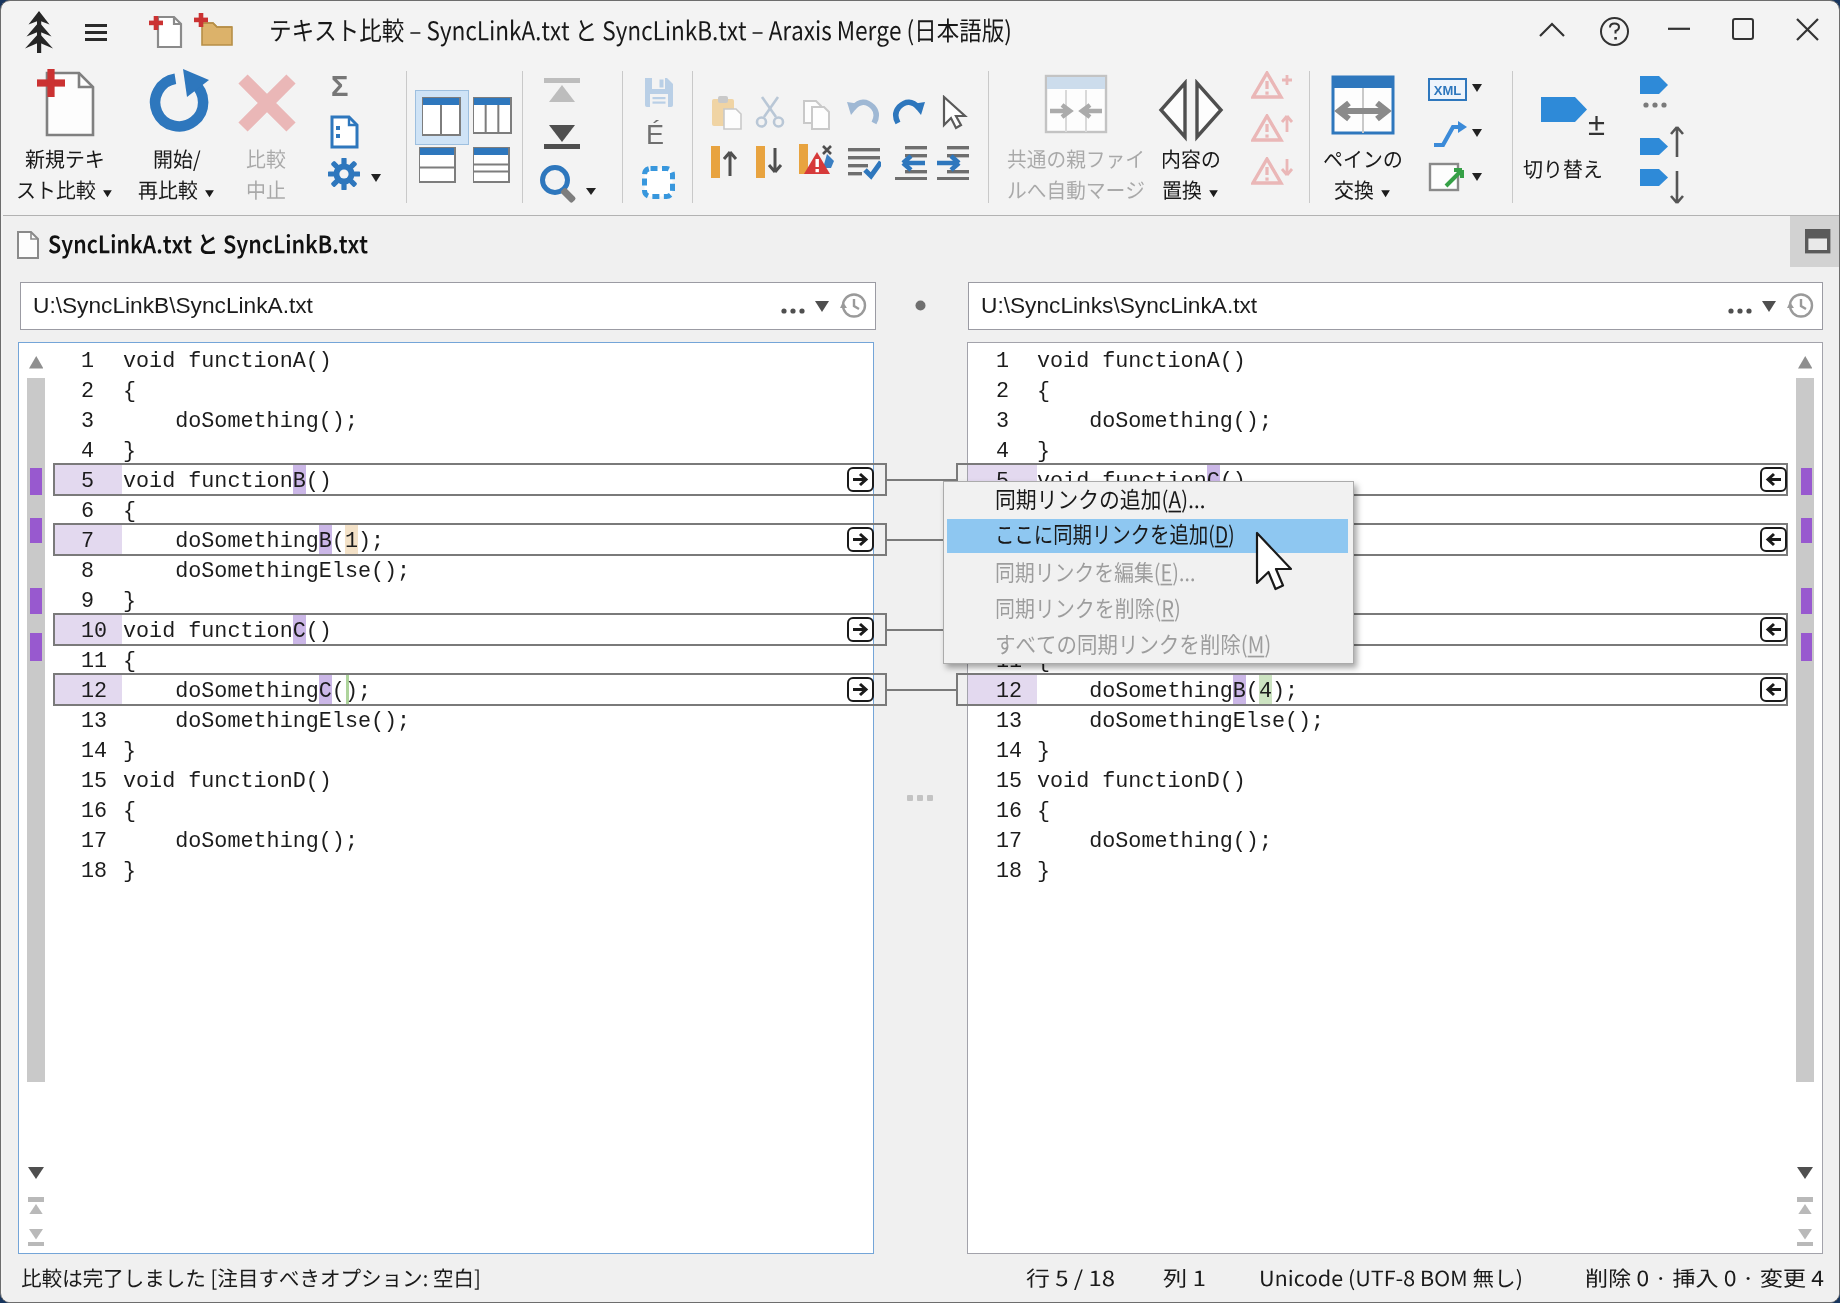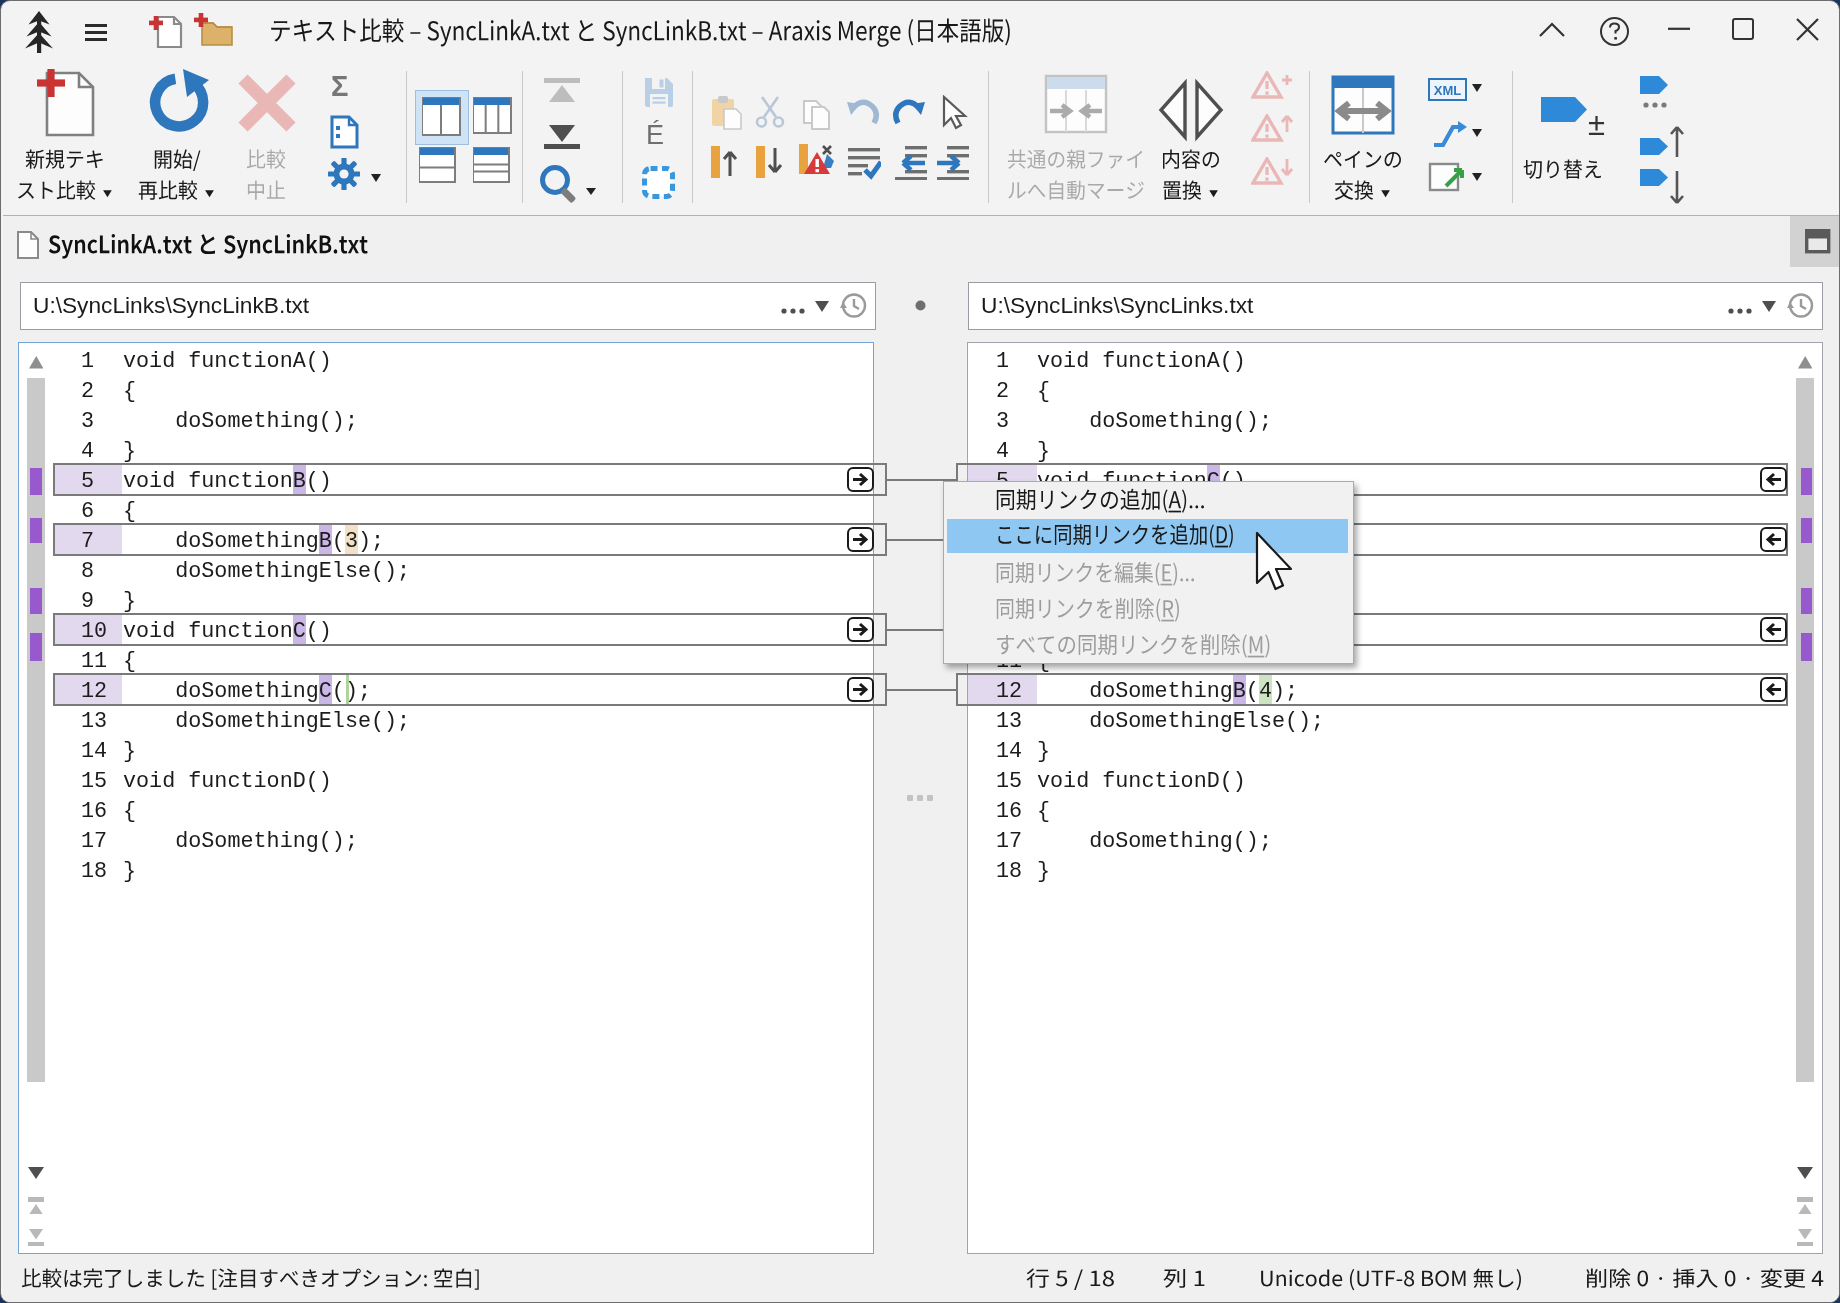--- a/index.html
+++ b/index.html
@@ -330,38 +330,38 @@
       <rect x="2" y="2" width="21.5" height="7.5" fill="#5a5a5a"></rect>
     </svg>
 <svg style="position:absolute;left:14px;top:229px;" width="26" height="30" viewBox="0 0 26 30">
       <path d="M3 2 L16 2 L23 9 L23 28 L3 28 Z" fill="#fdfdfd" stroke="#8a8a8a" stroke-width="2"></path>
       <path d="M16 2 L16 9 L23 9" fill="none" stroke="#8a8a8a" stroke-width="1.6"></path>
     </svg>
 <svg style="position:absolute;left:47.0px;top:226.8px;overflow:visible" width="320.0" height="34.8" viewBox="0 -25.2 320.0 34.8">
       <path d="M6.6 0.3Q5 0.3 3.5 -0.3Q2.1 -1 0.9 -2.3L2.6 -4.4Q3.4 -3.5 4.5 -3Q5.6 -2.4 6.7 -2.4Q8 -2.4 8.7 -3Q9.4 -3.7 9.4 -4.7Q9.4 -5.4 9.1 -5.9Q8.8 -6.3 8.2 -6.7Q7.7 -7 7 -7.3L4.8 -8.4Q4.1 -8.7 3.3 -9.3Q2.6 -9.9 2.1 -10.8Q1.6 -11.8 1.6 -13Q1.6 -14.5 2.3 -15.6Q3 -16.7 4.2 -17.4Q5.4 -18 6.9 -18Q8.3 -18 9.6 -17.4Q10.9 -16.8 11.8 -15.8L10.4 -13.8Q9.6 -14.5 8.8 -14.9Q8 -15.3 6.9 -15.3Q5.8 -15.3 5.2 -14.8Q4.5 -14.2 4.5 -13.2Q4.5 -12.6 4.9 -12.1Q5.2 -11.6 5.8 -11.3Q6.3 -11 7 -10.7L9.1 -9.7Q10.1 -9.3 10.8 -8.7Q11.5 -8 11.9 -7.1Q12.3 -6.2 12.3 -4.9Q12.3 -3.5 11.7 -2.3Q11 -1.1 9.7 -0.4Q8.4 0.3 6.6 0.3Z M15.8 5.4Q15.3 5.4 14.9 5.4Q14.5 5.3 14.2 5.2L14.7 2.8Q14.9 2.8 15.1 2.9Q15.4 3 15.6 3Q16.5 3 17.1 2.3Q17.6 1.7 17.9 0.7L18.2 -0.2L13.5 -13.3H16.4L18.4 -6.8Q18.7 -5.9 18.9 -4.9Q19.2 -4 19.4 -3H19.5Q19.7 -4 20 -4.9Q20.2 -5.9 20.4 -6.8L22.2 -13.3H24.9L20.6 0.6Q20.1 2.1 19.5 3.2Q18.9 4.3 18 4.9Q17.1 5.4 15.8 5.4Z M27 0V-13.3H29.3L29.5 -11.5H29.5Q30.3 -12.4 31.3 -13Q32.2 -13.7 33.4 -13.7Q35.3 -13.7 36.2 -12.3Q37.1 -10.9 37.1 -8.4V0H34.3V-7.9Q34.3 -9.6 33.9 -10.3Q33.4 -10.9 32.5 -10.9Q31.7 -10.9 31.1 -10.5Q30.5 -10.1 29.8 -9.3V0Z M45.5 0.3Q43.8 0.3 42.5 -0.5Q41.2 -1.3 40.5 -2.9Q39.7 -4.5 39.7 -6.6Q39.7 -8.9 40.6 -10.4Q41.4 -12 42.8 -12.8Q44.1 -13.7 45.7 -13.7Q46.8 -13.7 47.7 -13.2Q48.5 -12.8 49.2 -12.1L47.8 -10.1Q47.4 -10.6 46.9 -10.8Q46.4 -11.1 45.9 -11.1Q44.9 -11.1 44.2 -10.5Q43.4 -10 43 -9Q42.6 -8 42.6 -6.6Q42.6 -5.3 43 -4.3Q43.4 -3.3 44.1 -2.8Q44.8 -2.3 45.7 -2.3Q46.5 -2.3 47.1 -2.6Q47.7 -2.9 48.2 -3.4L49.3 -1.3Q48.5 -0.5 47.5 -0.1Q46.5 0.3 45.5 0.3Z M51.9 0V-17.7H54.8V-2.7H61.4V0Z M63.9 0V-13.3H66.7V0ZM65.3 -15.6Q64.5 -15.6 64.1 -16.1Q63.6 -16.6 63.6 -17.4Q63.6 -18.2 64.1 -18.7Q64.5 -19.2 65.3 -19.2Q66 -19.2 66.5 -18.7Q67 -18.2 67 -17.4Q67 -16.6 66.5 -16.1Q66 -15.6 65.3 -15.6Z M70.2 0V-13.3H72.5L72.8 -11.5H72.8Q73.6 -12.4 74.5 -13Q75.5 -13.7 76.7 -13.7Q78.6 -13.7 79.5 -12.3Q80.4 -10.9 80.4 -8.4V0H77.6V-7.9Q77.6 -9.6 77.1 -10.3Q76.7 -10.9 75.7 -10.9Q74.9 -10.9 74.4 -10.5Q73.8 -10.1 73 -9.3V0Z M83.8 0V-19.1H86.5V-7.2H86.6L91 -13.3H94.1L90 -7.9L94.5 0H91.4L88.4 -5.8L86.5 -3.4V0Z M94.6 0 99.7 -17.7H103L108.2 0H105.2L102.8 -9.4Q102.4 -10.8 102.1 -12.3Q101.7 -13.8 101.4 -15.3H101.3Q101 -13.8 100.6 -12.3Q100.2 -10.8 99.9 -9.4L97.4 0ZM97.6 -4.8V-7.3H105.1V-4.8Z M111.5 0.3Q110.7 0.3 110.2 -0.3Q109.7 -0.9 109.7 -1.8Q109.7 -2.7 110.2 -3.3Q110.7 -3.9 111.5 -3.9Q112.3 -3.9 112.8 -3.3Q113.3 -2.7 113.3 -1.8Q113.3 -0.9 112.8 -0.3Q112.3 0.3 111.5 0.3Z M120.8 0.3Q119.4 0.3 118.6 -0.3Q117.8 -0.9 117.4 -2Q117 -3.1 117 -4.5V-10.8H115.3V-13.2L117.2 -13.3L117.5 -17H119.8V-13.3H122.9V-10.8H119.8V-4.5Q119.8 -3.3 120.2 -2.7Q120.7 -2.2 121.5 -2.2Q121.8 -2.2 122.2 -2.3Q122.5 -2.4 122.7 -2.5L123.2 -0.2Q122.7 0 122.1 0.2Q121.5 0.3 120.8 0.3Z M123.9 0 127.7 -6.9 124.2 -13.3H127.2L128.5 -10.8Q128.8 -10.2 129 -9.7Q129.3 -9.1 129.6 -8.5H129.7Q129.9 -9.1 130.1 -9.7Q130.4 -10.2 130.6 -10.8L131.7 -13.3H134.6L131.1 -6.6L134.9 0H131.9L130.4 -2.6Q130.1 -3.2 129.8 -3.8Q129.6 -4.4 129.2 -5H129.1Q128.9 -4.4 128.6 -3.8Q128.4 -3.2 128.1 -2.6L126.8 0Z M141.2 0.3Q139.8 0.3 139 -0.3Q138.2 -0.9 137.8 -2Q137.4 -3.1 137.4 -4.5V-10.8H135.7V-13.2L137.6 -13.3L137.9 -17H140.2V-13.3H143.3V-10.8H140.2V-4.5Q140.2 -3.3 140.7 -2.7Q141.1 -2.2 141.9 -2.2Q142.2 -2.2 142.6 -2.3Q142.9 -2.4 143.2 -2.5L143.6 -0.2Q143.2 0 142.5 0.2Q141.9 0.3 141.2 0.3Z M166.6 -14.1Q166.1 -13.8 165.6 -13.5Q165.1 -13.2 164.6 -12.9Q164.1 -12.6 163.3 -12.2Q162.6 -11.8 161.7 -11.3Q160.9 -10.8 160.1 -10.3Q159.2 -9.7 158.5 -9.2Q157.1 -8.2 156.2 -7.1Q155.4 -6 155.4 -4.7Q155.4 -3.4 156.6 -2.6Q157.7 -1.9 160 -1.9Q161.2 -1.9 162.4 -2Q163.7 -2.1 164.9 -2.3Q166.1 -2.5 167 -2.8L167 0.3Q166.1 0.5 165 0.6Q164 0.8 162.7 0.9Q161.5 0.9 160.1 0.9Q158.6 0.9 157.2 0.7Q155.9 0.4 154.9 -0.2Q153.9 -0.8 153.3 -1.9Q152.8 -2.9 152.8 -4.4Q152.8 -5.9 153.4 -7.1Q153.9 -8.3 154.9 -9.3Q155.9 -10.3 157.2 -11.3Q158 -11.9 158.8 -12.4Q159.7 -13 160.6 -13.5Q161.4 -14 162.2 -14.4Q162.9 -14.9 163.4 -15.2Q163.9 -15.6 164.4 -15.9Q164.8 -16.2 165.3 -16.6ZM155.8 -19Q156.3 -17.4 156.9 -16Q157.5 -14.5 158.1 -13.2Q158.6 -12 159.1 -10.9L157 -9.5Q156.4 -10.6 155.8 -12Q155.2 -13.3 154.6 -14.8Q154 -16.4 153.4 -17.9Z M181.8 0.3Q180.1 0.3 178.6 -0.3Q177.2 -1 176.1 -2.3L177.7 -4.4Q178.5 -3.5 179.6 -3Q180.7 -2.4 181.8 -2.4Q183.2 -2.4 183.8 -3Q184.5 -3.7 184.5 -4.7Q184.5 -5.4 184.2 -5.9Q183.9 -6.3 183.4 -6.7Q182.8 -7 182.1 -7.3L179.9 -8.4Q179.2 -8.7 178.4 -9.3Q177.7 -9.9 177.2 -10.8Q176.7 -11.8 176.7 -13Q176.7 -14.5 177.4 -15.6Q178.1 -16.7 179.3 -17.4Q180.5 -18 182.1 -18Q183.5 -18 184.7 -17.4Q186 -16.8 186.9 -15.8L185.5 -13.8Q184.7 -14.5 183.9 -14.9Q183.1 -15.3 182.1 -15.3Q180.9 -15.3 180.3 -14.8Q179.6 -14.2 179.6 -13.2Q179.6 -12.6 180 -12.1Q180.3 -11.6 180.9 -11.3Q181.5 -11 182.1 -10.7L184.2 -9.7Q185.2 -9.3 185.9 -8.7Q186.6 -8 187 -7.1Q187.4 -6.2 187.4 -4.9Q187.4 -3.5 186.8 -2.3Q186.1 -1.1 184.8 -0.4Q183.5 0.3 181.8 0.3Z M190.9 5.4Q190.4 5.4 190 5.4Q189.6 5.3 189.3 5.2L189.9 2.8Q190 2.8 190.3 2.9Q190.5 3 190.7 3Q191.6 3 192.2 2.3Q192.8 1.7 193.1 0.7L193.3 -0.2L188.6 -13.3H191.5L193.5 -6.8Q193.8 -5.9 194 -4.9Q194.3 -4 194.6 -3H194.7Q194.9 -4 195.1 -4.9Q195.3 -5.9 195.5 -6.8L197.3 -13.3H200L195.7 0.6Q195.2 2.1 194.6 3.2Q194 4.3 193.1 4.9Q192.2 5.4 190.9 5.4Z M202.1 0V-13.3H204.4L204.6 -11.5H204.7Q205.4 -12.4 206.4 -13Q207.3 -13.7 208.6 -13.7Q210.5 -13.7 211.3 -12.3Q212.2 -10.9 212.2 -8.4V0H209.4V-7.9Q209.4 -9.6 209 -10.3Q208.5 -10.9 207.6 -10.9Q206.8 -10.9 206.2 -10.5Q205.6 -10.1 204.9 -9.3V0Z M220.6 0.3Q218.9 0.3 217.7 -0.5Q216.4 -1.3 215.6 -2.9Q214.8 -4.5 214.8 -6.6Q214.8 -8.9 215.7 -10.4Q216.5 -12 217.9 -12.8Q219.2 -13.7 220.8 -13.7Q221.9 -13.7 222.8 -13.2Q223.6 -12.8 224.3 -12.1L222.9 -10.1Q222.5 -10.6 222 -10.8Q221.5 -11.1 221 -11.1Q220 -11.1 219.3 -10.5Q218.5 -10 218.1 -9Q217.7 -8 217.7 -6.6Q217.7 -5.3 218.1 -4.3Q218.5 -3.3 219.2 -2.8Q220 -2.3 220.9 -2.3Q221.6 -2.3 222.2 -2.6Q222.8 -2.9 223.3 -3.4L224.5 -1.3Q223.6 -0.5 222.6 -0.1Q221.6 0.3 220.6 0.3Z M227.1 0V-17.7H229.9V-2.7H236.5V0Z M239 0V-13.3H241.8V0ZM240.4 -15.6Q239.6 -15.6 239.2 -16.1Q238.7 -16.6 238.7 -17.4Q238.7 -18.2 239.2 -18.7Q239.6 -19.2 240.4 -19.2Q241.1 -19.2 241.6 -18.7Q242.1 -18.2 242.1 -17.4Q242.1 -16.6 241.6 -16.1Q241.1 -15.6 240.4 -15.6Z M245.3 0V-13.3H247.6L247.9 -11.5H247.9Q248.7 -12.4 249.6 -13Q250.6 -13.7 251.8 -13.7Q253.7 -13.7 254.6 -12.3Q255.5 -10.9 255.5 -8.4V0H252.7V-7.9Q252.7 -9.6 252.2 -10.3Q251.8 -10.9 250.8 -10.9Q250.1 -10.9 249.5 -10.5Q248.9 -10.1 248.1 -9.3V0Z M258.9 0V-19.1H261.7V-7.2H261.7L266.1 -13.3H269.2L265.1 -7.9L269.6 0H266.5L263.5 -5.8L261.7 -3.4V0Z M271.7 0V-17.7H276.8Q278.5 -17.7 279.7 -17.3Q281 -16.9 281.7 -15.9Q282.5 -15 282.5 -13.4Q282.5 -12.5 282.2 -11.7Q282 -11 281.5 -10.4Q281 -9.8 280.3 -9.5V-9.4Q281.6 -9.1 282.4 -8.1Q283.3 -7 283.3 -5.2Q283.3 -3.4 282.5 -2.3Q281.7 -1.1 280.3 -0.6Q279 0 277.2 0ZM274.6 -10.4H276.6Q278.2 -10.4 279 -11.1Q279.7 -11.8 279.7 -12.9Q279.7 -14.2 278.9 -14.7Q278.2 -15.3 276.6 -15.3H274.6ZM274.6 -2.5H276.9Q278.7 -2.5 279.6 -3.2Q280.5 -3.9 280.5 -5.4Q280.5 -6.8 279.6 -7.4Q278.7 -8 276.9 -8H274.6Z M287.5 0.3Q286.8 0.3 286.2 -0.3Q285.7 -0.9 285.7 -1.8Q285.7 -2.7 286.2 -3.3Q286.8 -3.9 287.5 -3.9Q288.3 -3.9 288.8 -3.3Q289.3 -2.7 289.3 -1.8Q289.3 -0.9 288.8 -0.3Q288.3 0.3 287.5 0.3Z M296.8 0.3Q295.4 0.3 294.6 -0.3Q293.8 -0.9 293.4 -2Q293 -3.1 293 -4.5V-10.8H291.3V-13.2L293.2 -13.3L293.5 -17H295.8V-13.3H298.9V-10.8H295.8V-4.5Q295.8 -3.3 296.3 -2.7Q296.7 -2.2 297.5 -2.2Q297.8 -2.2 298.2 -2.3Q298.5 -2.4 298.8 -2.5L299.2 -0.2Q298.8 0 298.1 0.2Q297.5 0.3 296.8 0.3Z M299.9 0 303.7 -6.9 300.2 -13.3H303.2L304.5 -10.8Q304.8 -10.2 305 -9.7Q305.3 -9.1 305.6 -8.5H305.7Q305.9 -9.1 306.2 -9.7Q306.4 -10.2 306.6 -10.8L307.7 -13.3H310.7L307.1 -6.6L310.9 0H307.9L306.5 -2.6Q306.2 -3.2 305.9 -3.8Q305.6 -4.4 305.3 -5H305.1Q304.9 -4.4 304.6 -3.8Q304.4 -3.2 304.1 -2.6L302.9 0Z M317.2 0.3Q315.8 0.3 315 -0.3Q314.2 -0.9 313.8 -2Q313.4 -3.1 313.4 -4.5V-10.8H311.7V-13.2L313.6 -13.3L313.9 -17H316.2V-13.3H319.3V-10.8H316.2V-4.5Q316.2 -3.3 316.7 -2.7Q317.1 -2.2 317.9 -2.2Q318.2 -2.2 318.6 -2.3Q318.9 -2.4 319.2 -2.5L319.6 -0.2Q319.2 0 318.6 0.2Q317.9 0.3 317.2 0.3Z" fill="#111"></path>
     </svg>
 <div style="position:absolute;left:19px;top:281px;width:855.5px;height:47.5px;background:#fff;border:1px solid #9b9ba3;box-sizing:border-box"></div>
-<div style="position:absolute;left:32px;top:293px;font-family:'Liberation Sans', sans-serif;font-size:22.7px;color:#1b1b1b;font-weight:normal;white-space:pre;line-height:1;">U:\SyncLinks\SyncLinkB.txt</div>
+<div style="position:absolute;left:32px;top:293px;font-family:'Liberation Sans', sans-serif;font-size:22.7px;color:#1b1b1b;font-weight:normal;white-space:pre;line-height:1;">U:\SyncLinkB\SyncLinkA.txt</div>
 <svg style="position:absolute;left:778.5px;top:305px;" width="26" height="10" viewBox="0 0 26 10">
       <g fill="#4f4f4f">
         <circle cx="4" cy="5" r="2.6"></circle>
         <circle cx="13" cy="5" r="2.6"></circle>
         <circle cx="22" cy="5" r="2.6"></circle>
       </g>
     </svg>
 <svg style="position:absolute;left:812.5px;top:299px;" width="16" height="13" viewBox="0 0 16 13">
       <path d="M1 1 L15 1 L8 12 Z" fill="#4f4f4f"></path>
     </svg>
 <svg style="position:absolute;left:837.5px;top:291px;" width="28" height="28" viewBox="0 0 28 28">
       <circle cx="15" cy="13.5" r="11" fill="none" stroke="#9a9a9a" stroke-width="2.4"></circle>
 <path d="M15 7 L15 14 L20 17" fill="none" stroke="#9a9a9a" stroke-width="2.4"></path>
 <path d="M4 10 L1 16 L8 16 Z" fill="#9a9a9a"></path>
     </svg>
 <div style="position:absolute;left:967px;top:281px;width:855px;height:47.5px;background:#fff;border:1px solid #9b9ba3;box-sizing:border-box"></div>
-<div style="position:absolute;left:980px;top:293px;font-family:'Liberation Sans', sans-serif;font-size:22.7px;color:#1b1b1b;font-weight:normal;white-space:pre;line-height:1;">U:\SyncLinks\SyncLinks.txt</div>
+<div style="position:absolute;left:980px;top:293px;font-family:'Liberation Sans', sans-serif;font-size:22.7px;color:#1b1b1b;font-weight:normal;white-space:pre;line-height:1;">U:\SyncLinks\SyncLinkA.txt</div>
 <svg style="position:absolute;left:1726px;top:305px;" width="26" height="10" viewBox="0 0 26 10">
       <g fill="#4f4f4f">
         <circle cx="4" cy="5" r="2.6"></circle>
         <circle cx="13" cy="5" r="2.6"></circle>
         <circle cx="22" cy="5" r="2.6"></circle>
       </g>
     </svg>
 <svg style="position:absolute;left:1760px;top:299px;" width="16" height="13" viewBox="0 0 16 13">
       <path d="M1 1 L15 1 L8 12 Z" fill="#4f4f4f"></path>
     </svg>
@@ -391,21 +391,21 @@
 <div style="position:absolute;left:345.118px;top:674.0px;width:3px;height:29.0px;background:#aed49c;"></div>
 <div style="position:absolute;left:1205.702px;top:464.0px;width:13.054px;height:29.0px;background:#cbb7e7;"></div>
 <div style="position:absolute;left:1231.81px;top:674.0px;width:13.054px;height:29.0px;background:#cbb7e7;"></div>
 <div style="position:absolute;left:1257.9180000000001px;top:674.0px;width:13.054px;height:29.0px;background:#cde4c2;"></div>
 <div style="position:absolute;left:122px;top:346.0px;height:30px;line-height:30px;font-family:'Liberation Mono', monospace;font-size:21.75px;color:#1c1c1c;white-space:pre">void functionA()</div>
 <div style="position:absolute;left:122px;top:376.0px;height:30px;line-height:30px;font-family:'Liberation Mono', monospace;font-size:21.75px;color:#1c1c1c;white-space:pre">{</div>
 <div style="position:absolute;left:122px;top:406.0px;height:30px;line-height:30px;font-family:'Liberation Mono', monospace;font-size:21.75px;color:#1c1c1c;white-space:pre">    doSomething();</div>
 <div style="position:absolute;left:122px;top:436.0px;height:30px;line-height:30px;font-family:'Liberation Mono', monospace;font-size:21.75px;color:#1c1c1c;white-space:pre">}</div>
 <div style="position:absolute;left:122px;top:466.0px;height:30px;line-height:30px;font-family:'Liberation Mono', monospace;font-size:21.75px;color:#1c1c1c;white-space:pre">void functionB()</div>
 <div style="position:absolute;left:122px;top:496.0px;height:30px;line-height:30px;font-family:'Liberation Mono', monospace;font-size:21.75px;color:#1c1c1c;white-space:pre">{</div>
-<div style="position:absolute;left:122px;top:526.0px;height:30px;line-height:30px;font-family:'Liberation Mono', monospace;font-size:21.75px;color:#1c1c1c;white-space:pre">    doSomethingB(3);</div>
+<div style="position:absolute;left:122px;top:526.0px;height:30px;line-height:30px;font-family:'Liberation Mono', monospace;font-size:21.75px;color:#1c1c1c;white-space:pre">    doSomethingB(1);</div>
 <div style="position:absolute;left:122px;top:556.0px;height:30px;line-height:30px;font-family:'Liberation Mono', monospace;font-size:21.75px;color:#1c1c1c;white-space:pre">    doSomethingElse();</div>
 <div style="position:absolute;left:122px;top:586.0px;height:30px;line-height:30px;font-family:'Liberation Mono', monospace;font-size:21.75px;color:#1c1c1c;white-space:pre">}</div>
 <div style="position:absolute;left:122px;top:616.0px;height:30px;line-height:30px;font-family:'Liberation Mono', monospace;font-size:21.75px;color:#1c1c1c;white-space:pre">void functionC()</div>
 <div style="position:absolute;left:122px;top:646.0px;height:30px;line-height:30px;font-family:'Liberation Mono', monospace;font-size:21.75px;color:#1c1c1c;white-space:pre">{</div>
 <div style="position:absolute;left:122px;top:676.0px;height:30px;line-height:30px;font-family:'Liberation Mono', monospace;font-size:21.75px;color:#1c1c1c;white-space:pre">    doSomethingC();</div>
 <div style="position:absolute;left:122px;top:706.0px;height:30px;line-height:30px;font-family:'Liberation Mono', monospace;font-size:21.75px;color:#1c1c1c;white-space:pre">    doSomethingElse();</div>
 <div style="position:absolute;left:122px;top:736.0px;height:30px;line-height:30px;font-family:'Liberation Mono', monospace;font-size:21.75px;color:#1c1c1c;white-space:pre">}</div>
 <div style="position:absolute;left:122px;top:766.0px;height:30px;line-height:30px;font-family:'Liberation Mono', monospace;font-size:21.75px;color:#1c1c1c;white-space:pre">void functionD()</div>
 <div style="position:absolute;left:122px;top:796.0px;height:30px;line-height:30px;font-family:'Liberation Mono', monospace;font-size:21.75px;color:#1c1c1c;white-space:pre">{</div>
 <div style="position:absolute;left:122px;top:826.0px;height:30px;line-height:30px;font-family:'Liberation Mono', monospace;font-size:21.75px;color:#1c1c1c;white-space:pre">    doSomething();</div>

